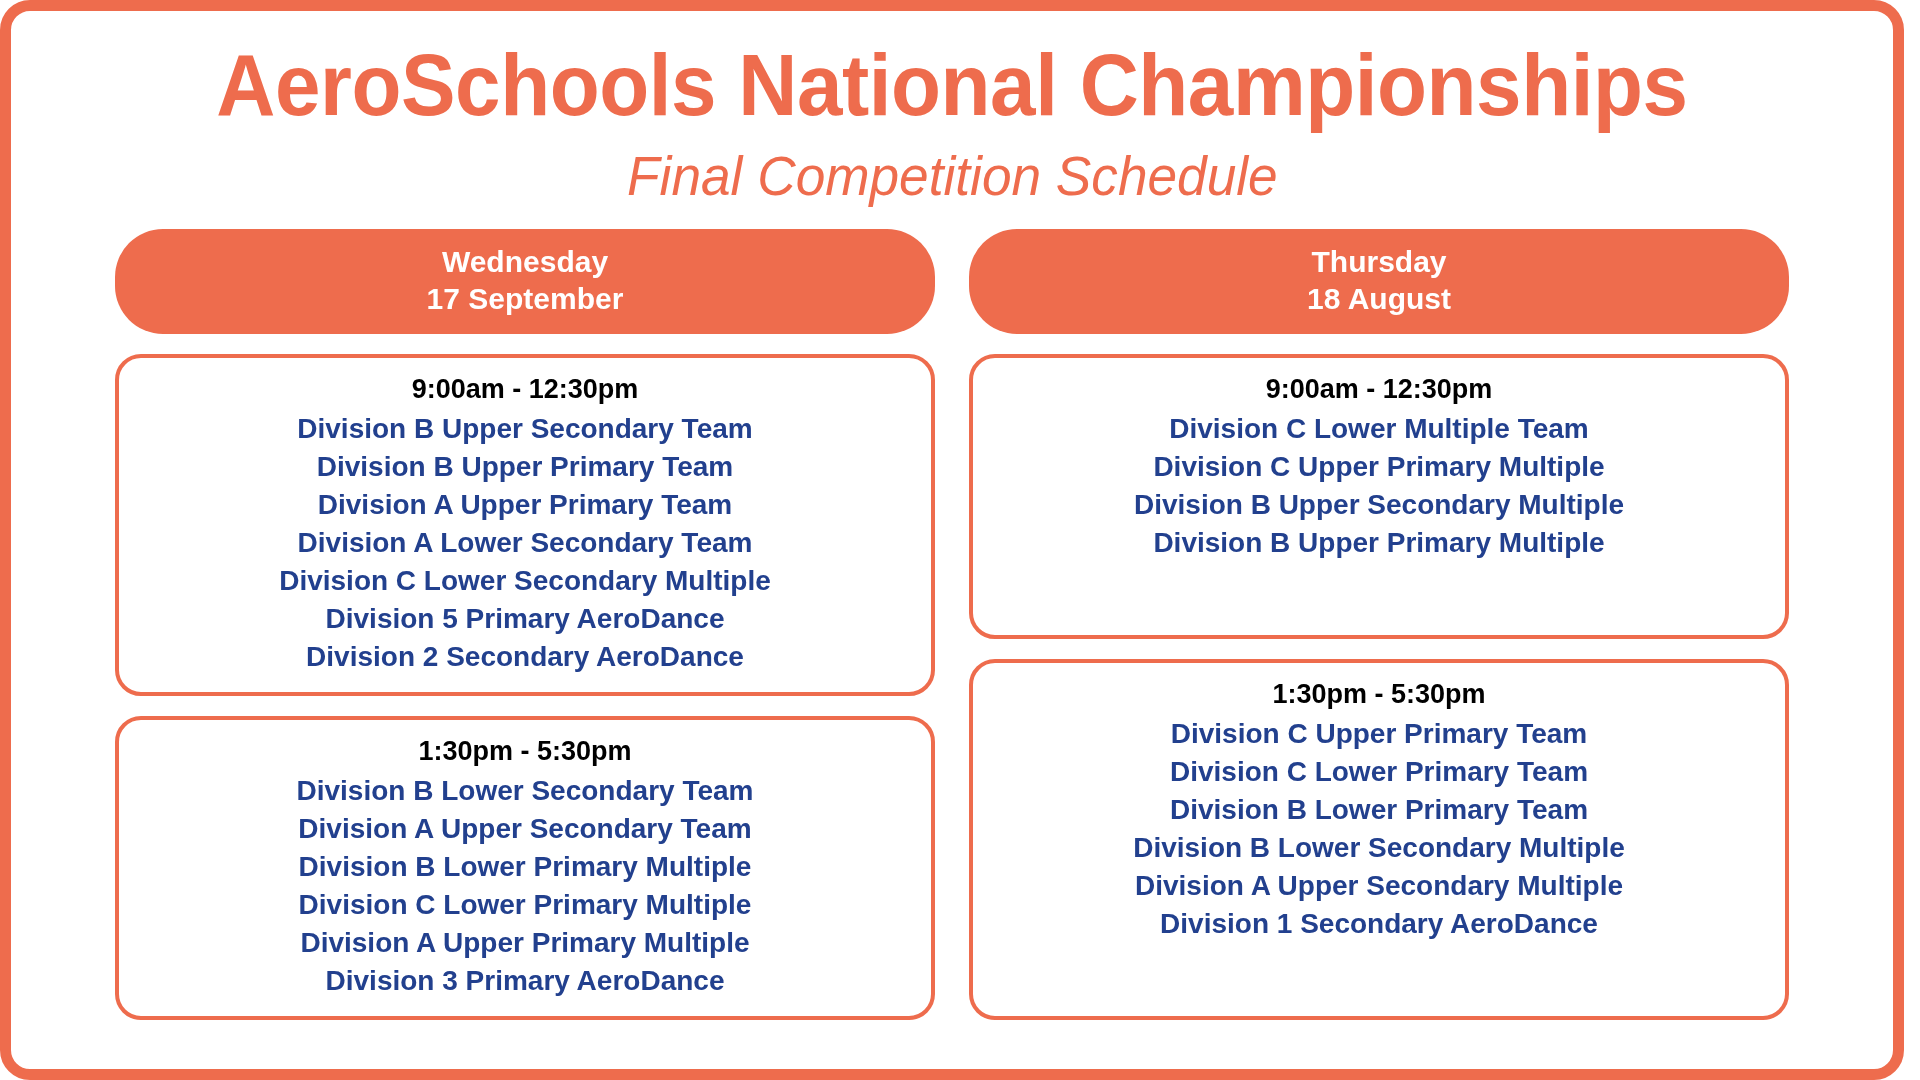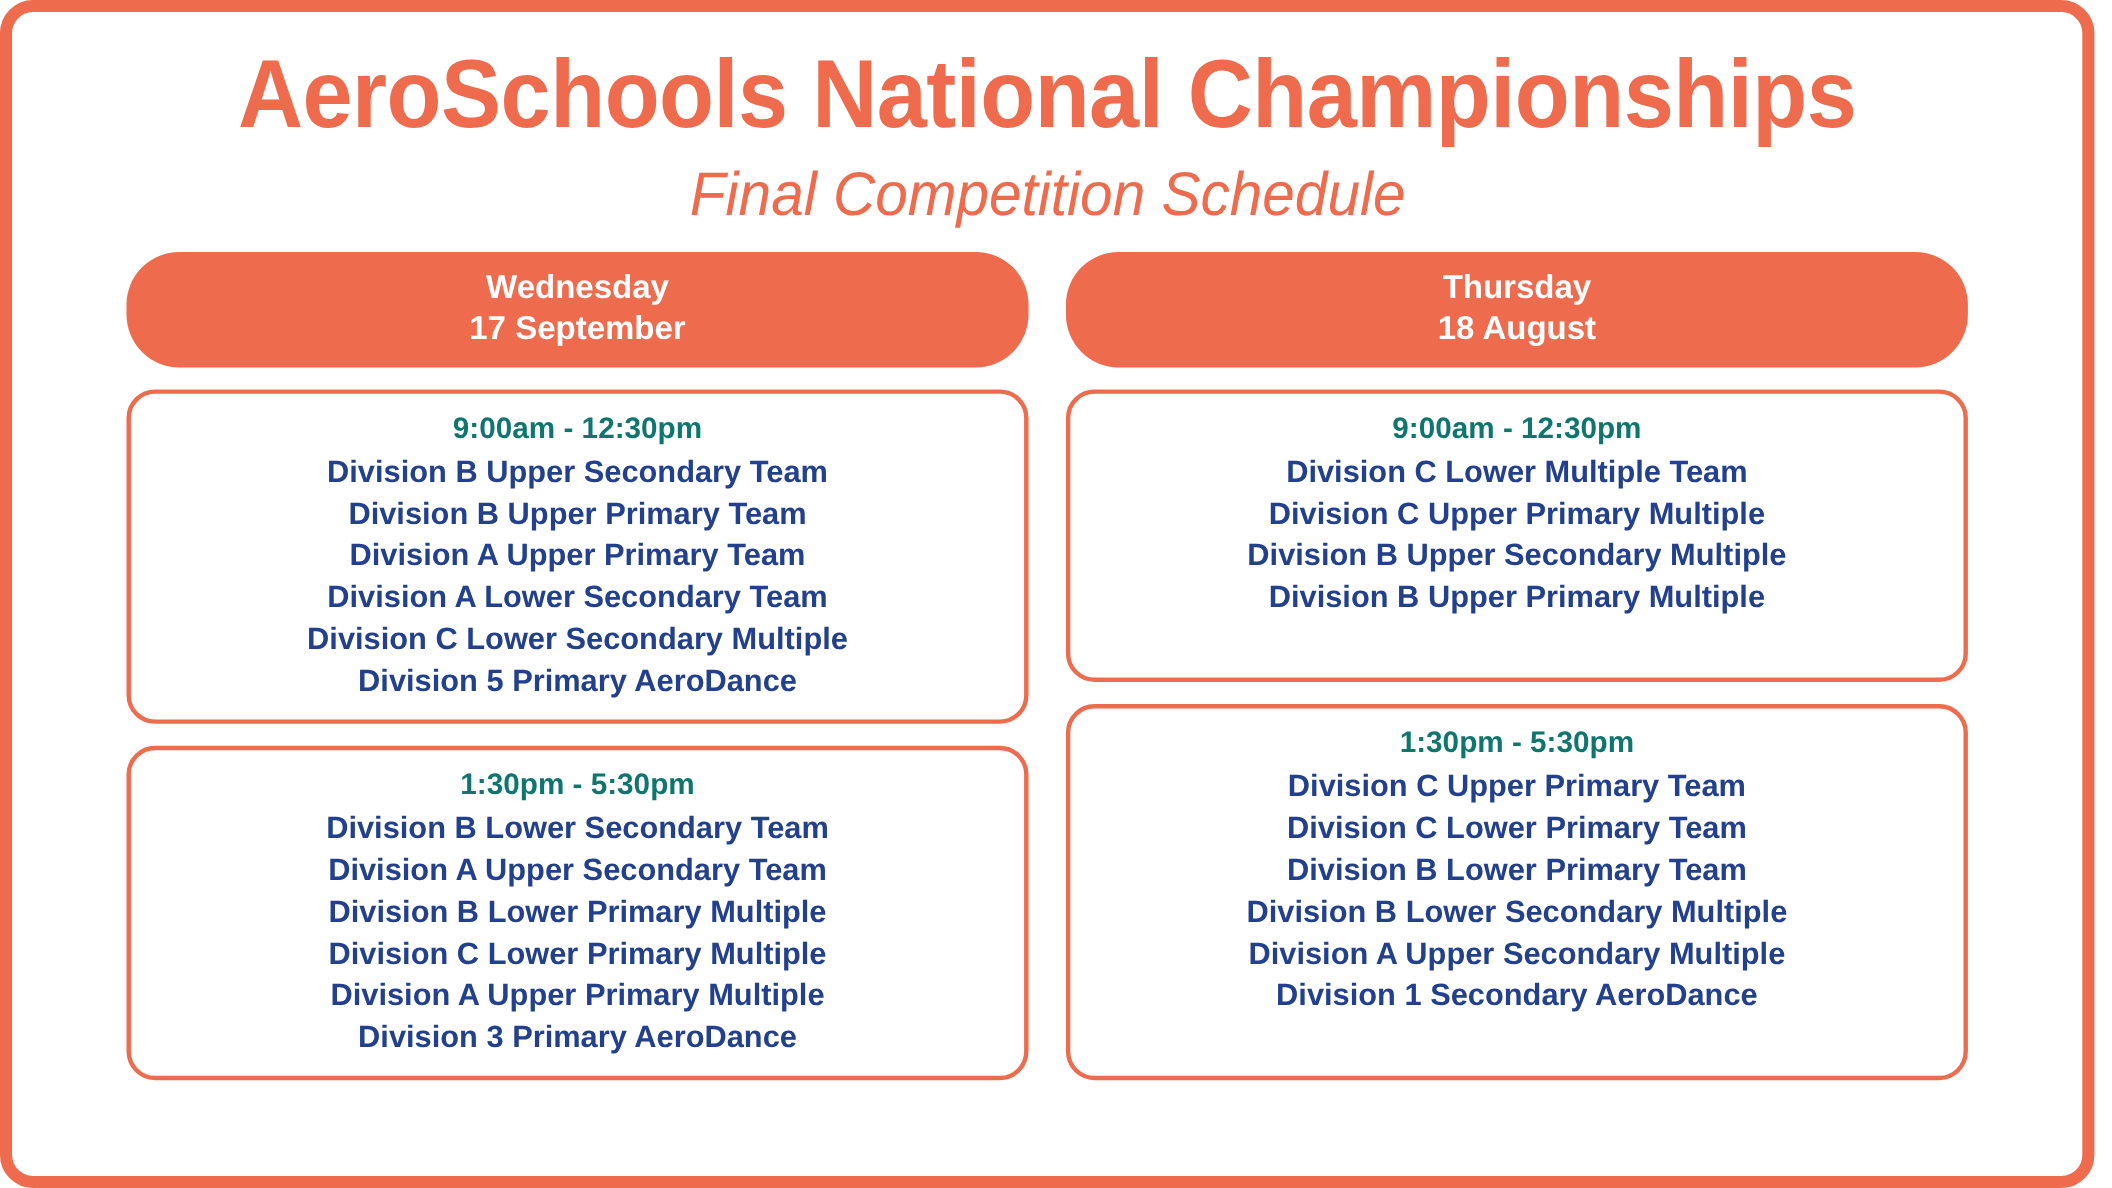--- a/index.html
+++ b/index.html
@@ -92,21 +92,21 @@
     background: #ffffff;
     margin-top: 20px;
     padding: 14px 18px 16px 18px;
     text-align: center;
     flex: 1 1 auto;
   }
 
   .session-time {
     font-size: 27px;
     font-weight: bold;
-    color: #0f766e;
+    color: #000000;
     line-height: 1.32;
     margin-bottom: 2px;
     text-align: center;
   }
 
   .event-line {
     font-size: 28px;
     font-weight: bold;
     color: #22408E;
     line-height: 1.36;
@@ -130,20 +130,21 @@
       </div>
 
       <div class="session-card">
         <div class="session-time">9:00am - 12:30pm</div>
         <div class="event-line">Division B Upper Secondary Team</div>
         <div class="event-line">Division B Upper Primary Team</div>
         <div class="event-line">Division A Upper Primary Team</div>
         <div class="event-line">Division A Lower Secondary Team</div>
         <div class="event-line">Division C Lower Secondary Multiple</div>
         <div class="event-line">Division 5 Primary AeroDance</div>
+        <div class="event-line">Division 2 Secondary AeroDance</div>
       </div>
 
       <div class="session-card">
         <div class="session-time">1:30pm - 5:30pm</div>
         <div class="event-line">Division B Lower Secondary Team</div>
         <div class="event-line">Division A Upper Secondary Team</div>
         <div class="event-line">Division B Lower Primary Multiple</div>
         <div class="event-line">Division C Lower Primary Multiple</div>
         <div class="event-line">Division A Upper Primary Multiple</div>
         <div class="event-line">Division 3 Primary AeroDance</div>

